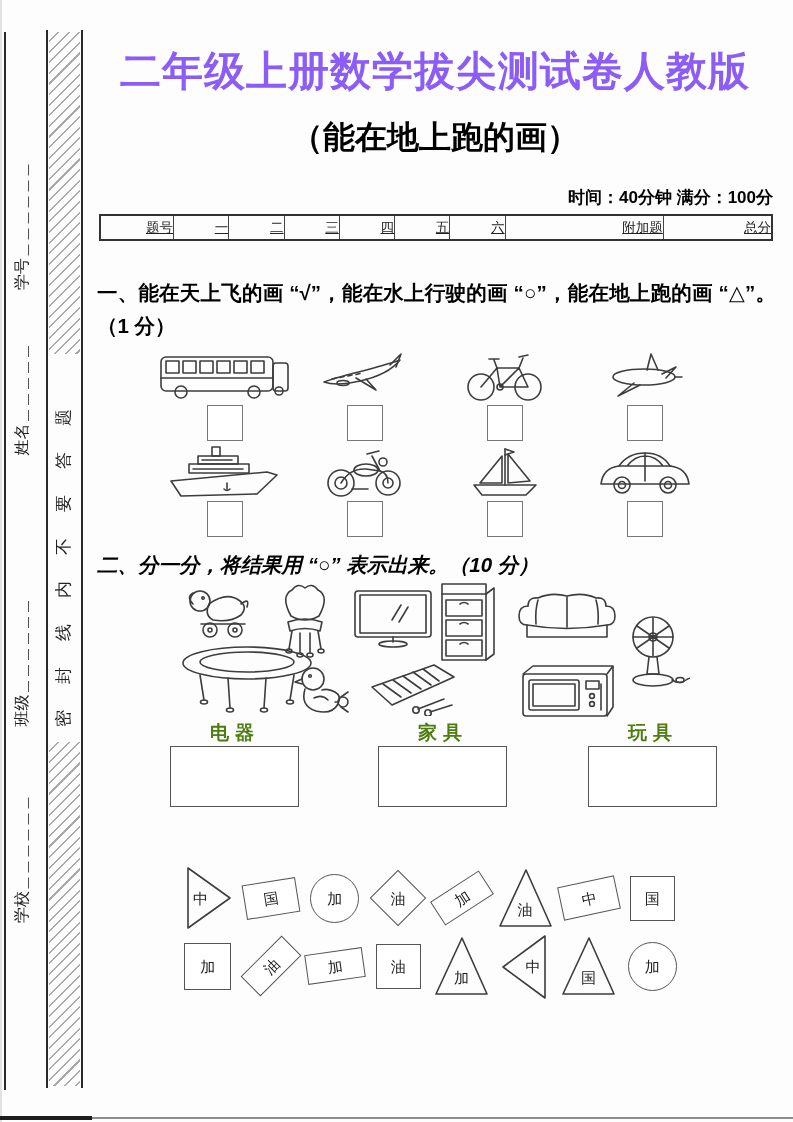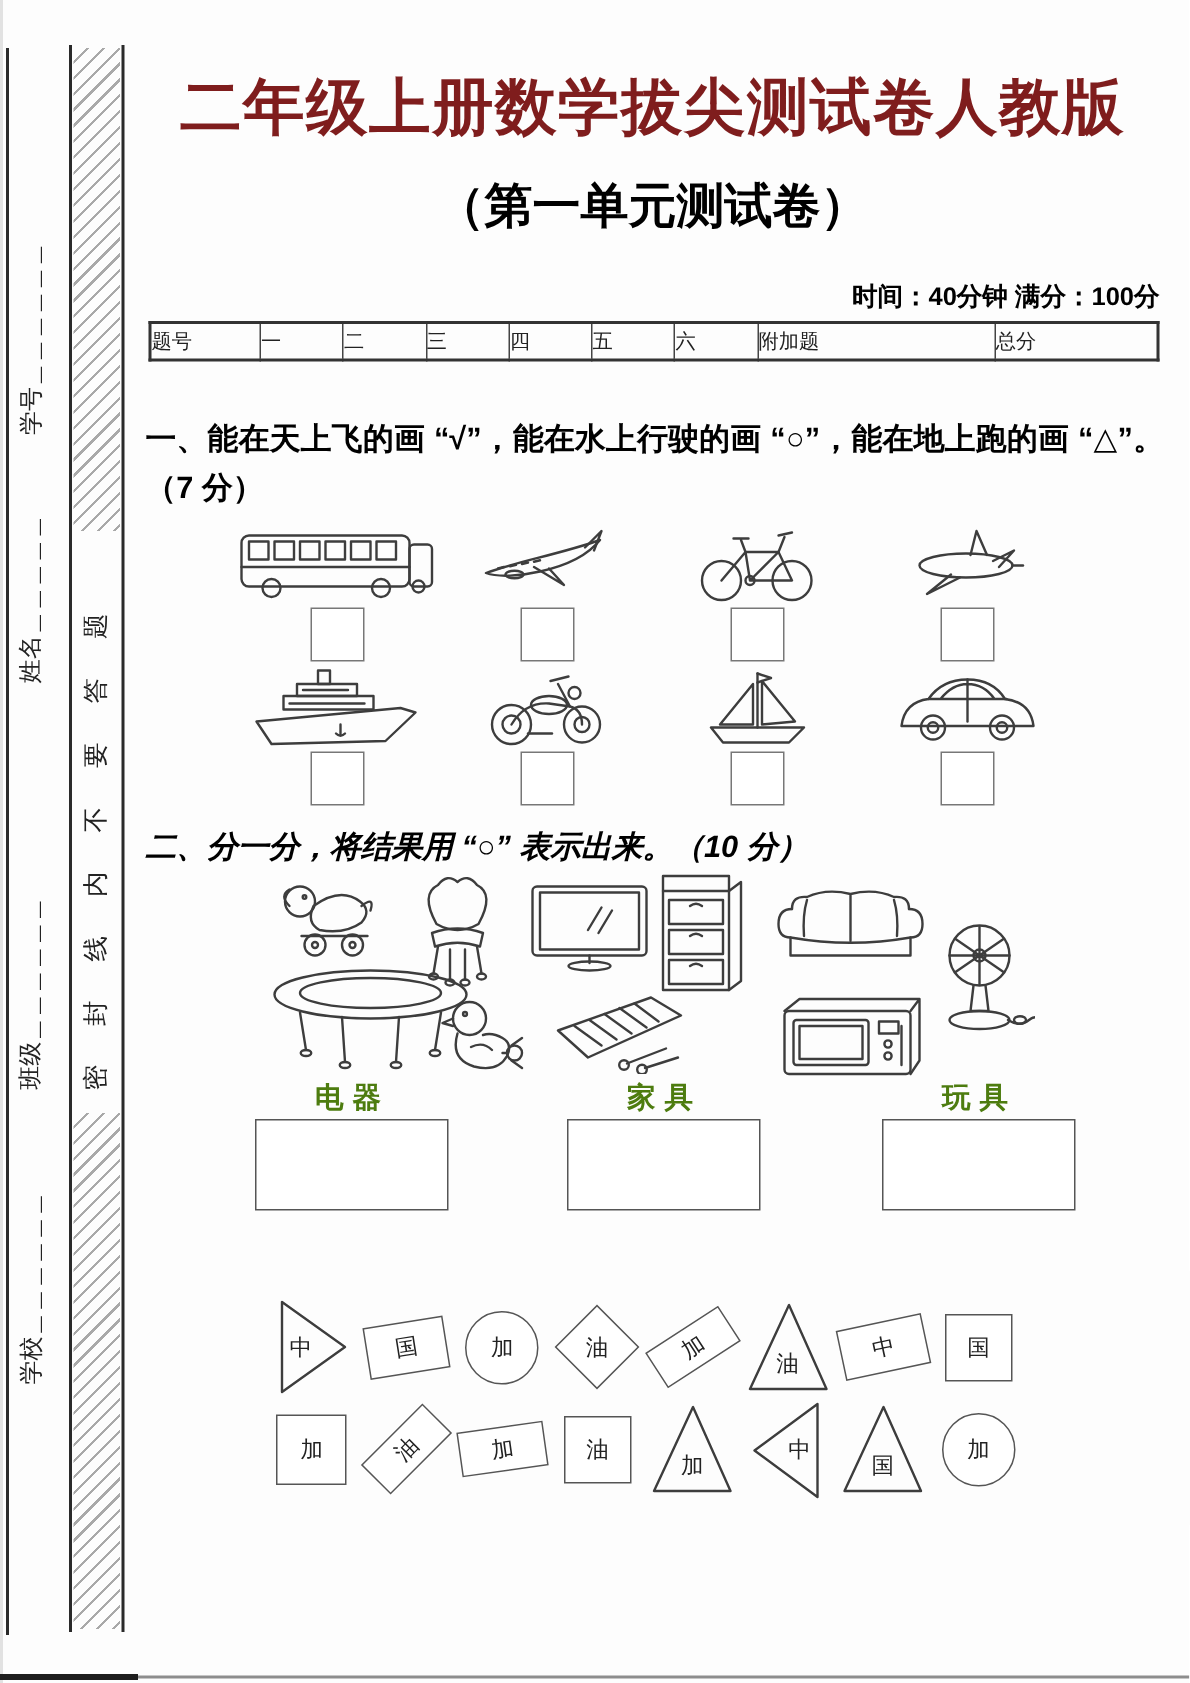--- a/index.html
+++ b/index.html
@@ -26,29 +26,29 @@
   }
   .m-field{
     position:absolute;height:22px;line-height:22px;transform:rotate(-90deg);
     font-size:16px;color:#222;white-space:nowrap;text-align:left;font-weight:500;
   }
   .f0{width:150px;left:-53px;top:204px;}
   .f1{width:135px;left:-46px;top:377px;}
   .f2{width:157px;left:-57px;top:637px;}
   .f3{width:156px;left:-56px;top:834px;}
   .title{position:absolute;left:95px;top:44px;width:680px;text-align:center;
-    font-size:41px;font-weight:900;letter-spacing:1px;color:#7f1d1d;margin:0;}
+    font-size:41px;font-weight:900;letter-spacing:1px;color:#8b5cf6;margin:0;}
   .subtitle{position:absolute;left:95px;top:116px;width:680px;text-align:center;
     font-size:32px;font-weight:900;color:#000;margin:0;}
   .meta{position:absolute;left:95px;top:186px;width:678px;text-align:right;
     font-size:17px;font-weight:700;color:#000000;}
   
   .score-table{position:absolute;left:99px;top:214px;width:674px;border-collapse:collapse;
     border:2px solid #333;font-size:13.5px;color:#222;}
-  .score-table td{border:1px solid #444;text-align:left;height:23px;padding:0;}
+  .score-table td{border:1px solid #444;text-align:right;height:23px;padding:0;text-decoration:underline;}
   .score-table .r2 td{height:25px;}
   .score-table td.c0{width:72px;}
   
   .q-head{position:absolute;left:97px;width:679px;margin:0;font-size:20.5px;
     font-weight:700;color:#000;line-height:33px;text-align:justify;}
   .qh1{top:276px;}
   .qh2{top:548px;font-style:italic;}
   .qh3{top:820px;}
   
   .q1-grid{position:absolute;left:155px;top:348px;width:560px;height:192px;
@@ -98,40 +98,40 @@
   <div class="m-field f1">姓名＿＿＿＿＿</div>
   <div class="m-field f2">班级＿＿＿＿＿＿</div>
   <div class="m-field f3">学校＿＿＿＿＿＿</div>
   <div class="seal-line-left"></div>
   <div class="seal-line-right"></div>
   <div class="hatch hatch-top"></div>
   <div class="hatch hatch-bottom"></div>
   <div class="seal-text">密封线内不要答题</div>
 
   <h1 class="title">二年级上册数学拔尖测试卷人教版</h1>
-  <h2 class="subtitle">（第一单元测试卷）</h2>
+  <h2 class="subtitle">（能在地上跑的画）</h2>
   <div class="meta">时间：40分钟  满分：100分</div>
 
   <table class="score-table">
     <tbody>
         <tr class="r1">
       <td class="c0">题号</td>
       <td>一</td>
       <td>二</td>
       <td>三</td>
       <td>四</td>
       <td>五</td>
       <td>六</td>
       <td>附加题</td>
       <td>总分</td>
     </tr>
   </tbody>
     </table>
 
-  <p class="q-head qh1">一、能在天上飞的画 “√”，能在水上行驶的画 “○”，能在地上跑的画 “△”。（7 分）</p>
+  <p class="q-head qh1">一、能在天上飞的画 “√”，能在水上行驶的画 “○”，能在地上跑的画 “△”。（1 分）</p>
   <div class="q1-grid">
 
     <svg width="135" height="50" viewBox="0 0 135 50" class="sketch">
       <rect x="3" y="7" width="112" height="34" rx="5"></rect>
       <rect x="115" y="13" width="15" height="28" rx="3"></rect>
       <rect x="8" y="11" width="13" height="12"></rect>
         <rect x="25" y="11" width="13" height="12"></rect>
       <rect x="42" y="11" width="13" height="12"></rect>
         <rect x="59" y="11" width="13" height="12"></rect>
       <rect x="76" y="11" width="13" height="12"></rect>

